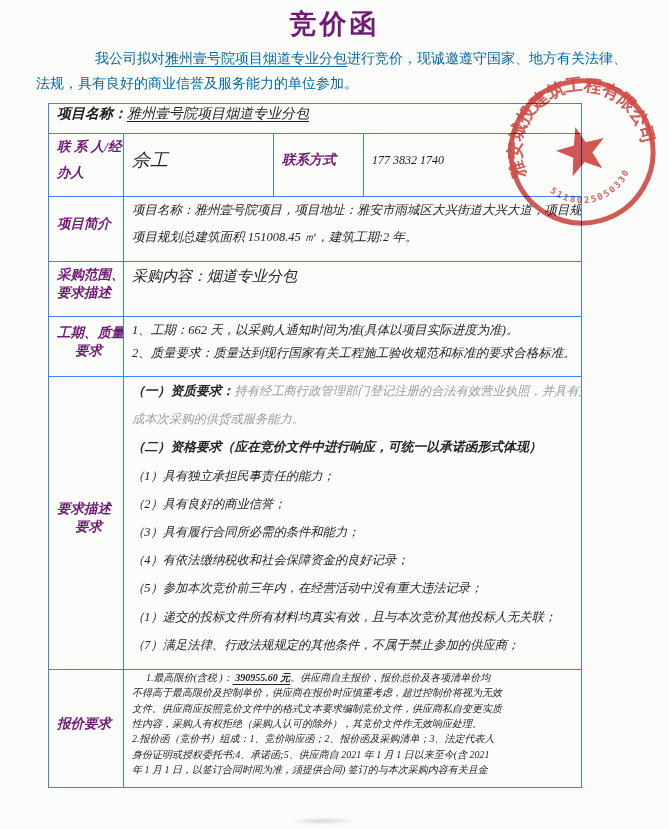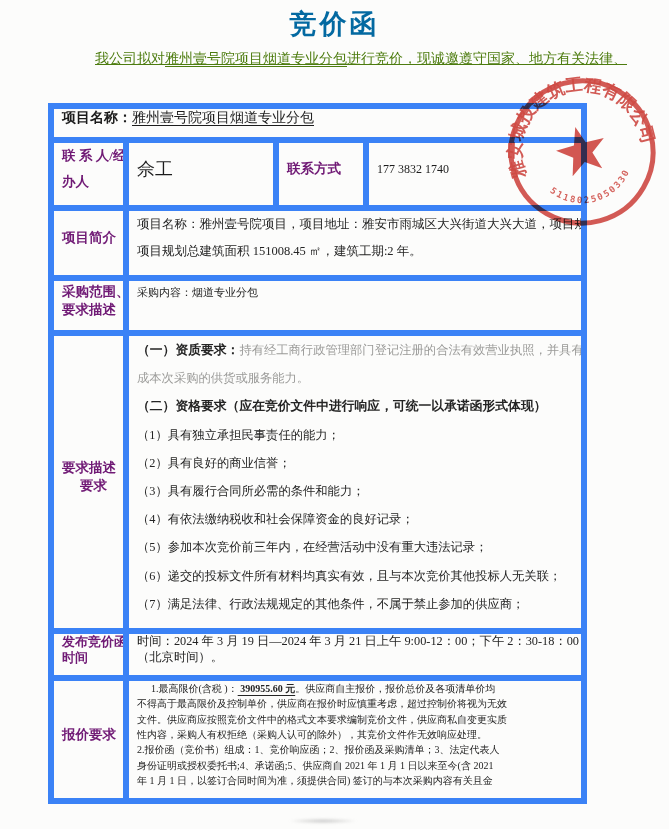--- a/index.html
+++ b/index.html
@@ -8,35 +8,35 @@
     position:relative;
     width:669px; height:829px;
     background:#fcfcfb;
     font-family:"Liberation Serif","DejaVu Serif",serif;
     color:#1c1c1c;
     overflow:hidden;
   }
   .doc-title {
     position:absolute; top:6px; left:0; width:669px;
     text-align:center; font-size:27px; font-weight:bold; letter-spacing:3px;
-    color:#0369a1;
+    color:#701a75;
   }
-  .intro { position:absolute; top:46px; left:36px; width:600px; font-size:14px; color:#4d7c0f;text-decoration:underline; }
+  .intro { position:absolute; top:46px; left:36px; width:600px; font-size:14px; color:#0369a1; }
   .intro .iline { line-height:25px; white-space:nowrap; }
   .intro .iline.first { text-indent:59px; }
   .u { text-decoration:underline; text-underline-offset:3px; }
 
   table.main {
     position:absolute; left:48px; top:103px;
     width:533px; border-collapse:collapse; table-layout:fixed;
     background:transparent;
   }
   table.main td {
-    border:6px solid #3b82f6; vertical-align:middle;
-    overflow:hidden; padding:0 2px 10px 8px;
+    border:1px solid #3b82f6; vertical-align:middle;
+    overflow:hidden; padding:0 2px 10px 8px;font-style:italic;
   }
   table.main { border:1.5px solid #3c3c3c; }
 
   td.lbl { font-weight:bold; font-size:13.5px; color:#701a75; padding-left:7px; }
   td.lbl .ln { white-space:nowrap; }
   .indent-last .ln:last-child { text-indent:18px; }
 
   .r1 td { height:30px; }
   .r2 td { height:30px; }
   .r3 td { height:55px; }
@@ -51,21 +51,21 @@
   .cell-inline b { font-weight:bold; }
 
   td.contact-lbl .ln { line-height:26px; }
   td.val { font-size:18px; padding-left:11px; }
   td.phone { font-size:12px; padding-left:18px; font-family:"Liberation Serif","DejaVu Serif",serif; }
 
   td.content { padding-left:12px; color:#242424; }
   td.top { vertical-align:top; padding-top:6px; }
 
   .ov .ln { font-size:12.5px; line-height:27px; white-space:nowrap; }
-  .scope-content { font-size:11px; white-space:nowrap; position:relative; top:-8px; }
+  .scope-content { font-size:15px; white-space:nowrap; position:relative; top:-8px; }
   .sched .ln { font-size:12.5px; line-height:23px; white-space:nowrap; }
   .qual .ln { font-size:12.3px; line-height:28.2px; white-space:nowrap; }
   .qual b { font-size:12.8px; }
   .faded { color:#9a9a98; }
   .pub .ln { font-size:12.3px; line-height:15.5px; white-space:nowrap; }
   td.pub-lbl .ln { line-height:15.5px; font-size:13px; }
   .quote .ln { font-size:10px; line-height:15.3px; white-space:nowrap; }
 
   .stamp {
     position:absolute; left:490px; top:72px; width:184px; height:170px;
@@ -77,20 +77,21 @@
     filter:blur(1px);
   }
 </style>
 </head>
 <body>
 
 <div class="doc-title">竞价函</div>
 
 <div class="intro">
   <div class="iline first"><span>我公司拟对</span><span class="u">雅州壹号院项目烟道专业分包</span><span>进行竞价，现诚邀遵守国家、地方有关法律、</span></div>
+  <div class="iline">法规，具有良好的商业信誉及服务能力的单位参加。</div>
 </div>
 
 <table class="main">
   <colgroup>
       <col style="width:75px">
       <col style="width:150px">
       <col style="width:90px">
       <col style="width:218px">
     </colgroup>
 
@@ -121,52 +122,52 @@
   <tr class="r5">
     <td class="lbl">
           <div class="ln">采购范围、</div>
           <div class="ln">要求描述</div>
         </td>
     <td colspan="3" class="content">
           <div class="scope-content">采购内容：烟道专业分包</div>
         </td>
   </tr>
 
+  <tr class="r6">
+    <td class="lbl indent-last">
+          <div class="ln">工期、质量</div>
+          <div class="ln">要求</div>
+        </td>
+    <td colspan="3" class="content sched">
+          <div class="ln">1、工期：662 天，以采购人通知时间为准(具体以项目实际进度为准)。</div>
+          <div class="ln">2、质量要求：质量达到现行国家有关工程施工验收规范和标准的要求合格标准。</div>
+        </td>
+  </tr>
 
   <tr class="r7">
     <td class="lbl indent-last">
           <div class="ln">要求描述</div>
           <div class="ln">要求</div>
         </td>
     <td colspan="3" class="content qual">
       <div class="ln"><b>（一）资质要求：</b><span class="faded">持有经工商行政管理部门登记注册的合法有效营业执照，并具有完</span></div>
       <div class="ln faded">成本次采购的供货或服务能力。</div>
       <div class="ln"><b>（二）资格要求（应在竞价文件中进行响应，可统一以承诺函形式体现）</b></div>
       <div>
             <div class="ln">（1）具有独立承担民事责任的能力；</div>
             <div class="ln">（2）具有良好的商业信誉；</div>
             <div class="ln">（3）具有履行合同所必需的条件和能力；</div>
             <div class="ln">（4）有依法缴纳税收和社会保障资金的良好记录；</div>
             <div class="ln">（5）参加本次竞价前三年内，在经营活动中没有重大违法记录；</div>
-            <div class="ln">（6）递交的投标文件所有材料均真实有效，且与本次竞价其他投标人无关联；</div>
+            <div class="ln">（1）递交的投标文件所有材料均真实有效，且与本次竞价其他投标人无关联；</div>
             <div class="ln">（7）满足法律、行政法规规定的其他条件，不属于禁止参加的供应商；</div>
           </div>
     </td>
   </tr>
 
-  <tr class="r8">
-    <td class="lbl pub-lbl">
-          <div class="ln">发布竞价函</div>
-          <div class="ln">时间</div>
-        </td>
-    <td colspan="3" class="content pub">
-          <div class="ln">时间：2024 年 3 月 19 日—2024 年 3 月 21 日上午 9:00-12：00；下午 2：30-18：00</div>
-          <div class="ln">（北京时间）。</div>
-        </td>
-  </tr>
 
   <tr class="r9">
     <td class="lbl">报价要求</td>
     <td colspan="3" class="content quote">
       <div class="ln" style="text-indent:14px"><span>1.最高限价(含税 )：</span><span class="u" style="font-weight:bold"> 390955.60 元</span><span>。供应商自主报价，报价总价及各项清单价均</span></div>
       <div>
             <div class="ln">不得高于最高限价及控制单价，供应商在报价时应慎重考虑，超过控制价将视为无效</div>
             <div class="ln">文件。供应商应按照竞价文件中的格式文本要求编制竞价文件，供应商私自变更实质</div>
             <div class="ln">性内容，采购人有权拒绝（采购人认可的除外），其竞价文件作无效响应处理。</div>
             <div class="ln">2.报价函（竞价书）组成：1、竞价响应函；2、报价函及采购清单；3、法定代表人</div>

